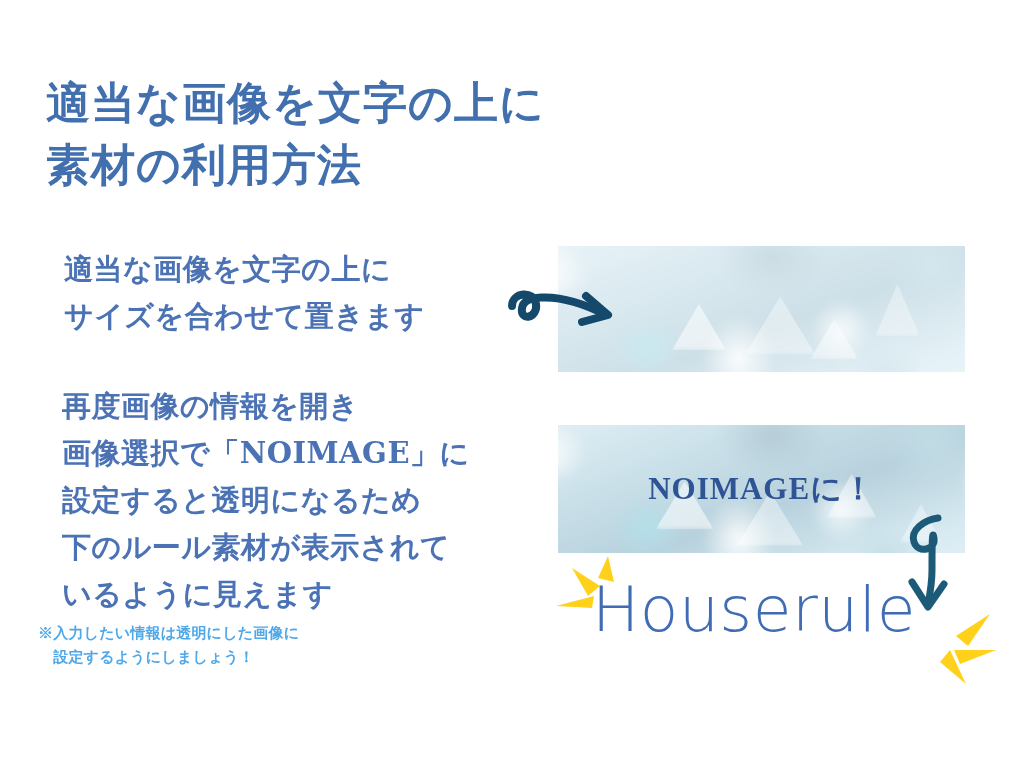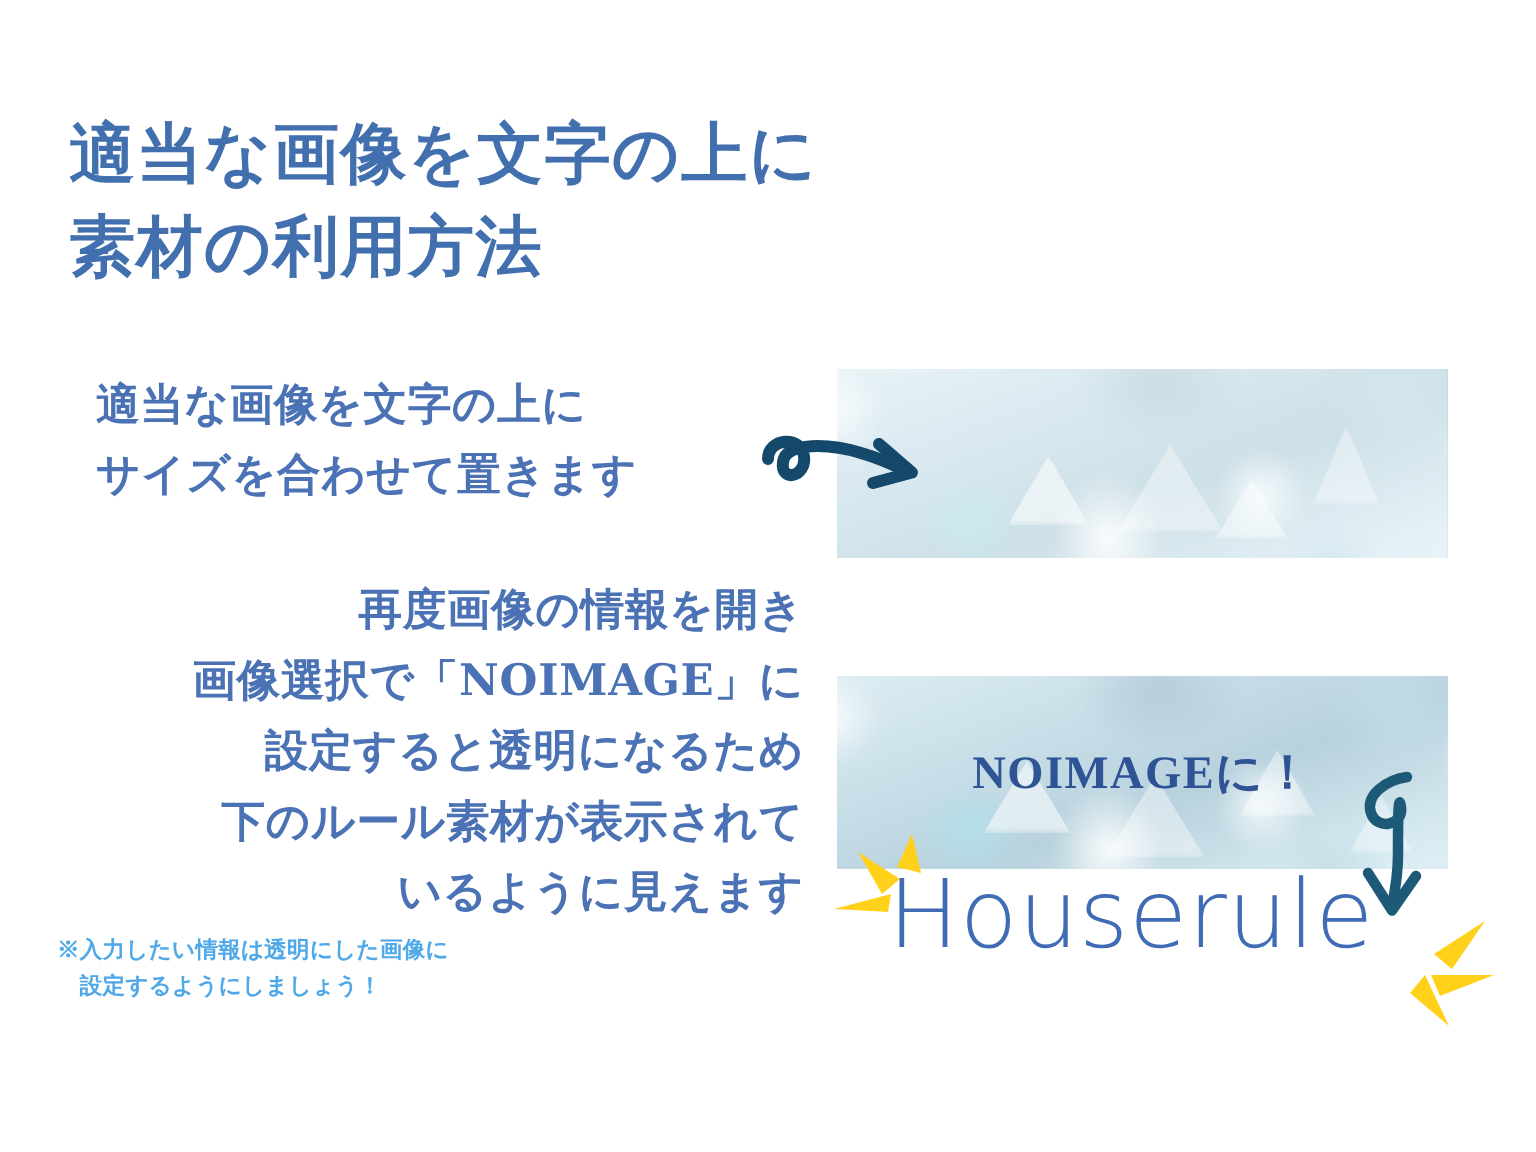--- a/index.html
+++ b/index.html
@@ -39,21 +39,21 @@
     position: absolute;
     color: #4a72b4;
     font-family: "DejaVu Serif", "Liberation Serif", serif;
     font-weight: 700;
     font-size: 29px;
     line-height: 1.62;
     letter-spacing: 0.5px;
     white-space: pre-line;
   }
   #para1 { left: 64px; top: 246px; width: 470px; }
-  #para2 { left: 46px; top: 383px; width: 490px; text-align: right; }
+  #para2 { left: 62px; top: 383px; width: 490px; }
 
   .footnote {
     position: absolute;
     left: 38px;
     top: 622px;
     width: 470px;
     color: #4fa8e8;
     font-family: "DejaVu Serif", "Liberation Serif", serif;
     font-weight: 700;
     font-size: 15px;
@@ -90,21 +90,21 @@
     position: absolute;
     background: rgba(255,255,255,.55);
     filter: blur(2px);
   }
   .photo .wash {
     position: absolute;
     inset: 0;
     background: rgba(255,255,255,.52);
   }
   #photo-top    { left: 558px; top: 246px; width: 407px; height: 126px; }
-  #photo-bottom { left: 558px; top: 425px; width: 407px; height: 128px; margin-top: 26px; }
+  #photo-bottom { left: 558px; top: 425px; width: 407px; height: 128px; }
   #photo-top .wash { background: rgba(255,255,255,.58); }
   #photo-bottom .wash { background: rgba(255,255,255,.40); }
 
   .photo-label {
     position: absolute;
     left: 0;
     right: 0;
     top: 50%;
     transform: translateY(-50%);
     text-align: center;

